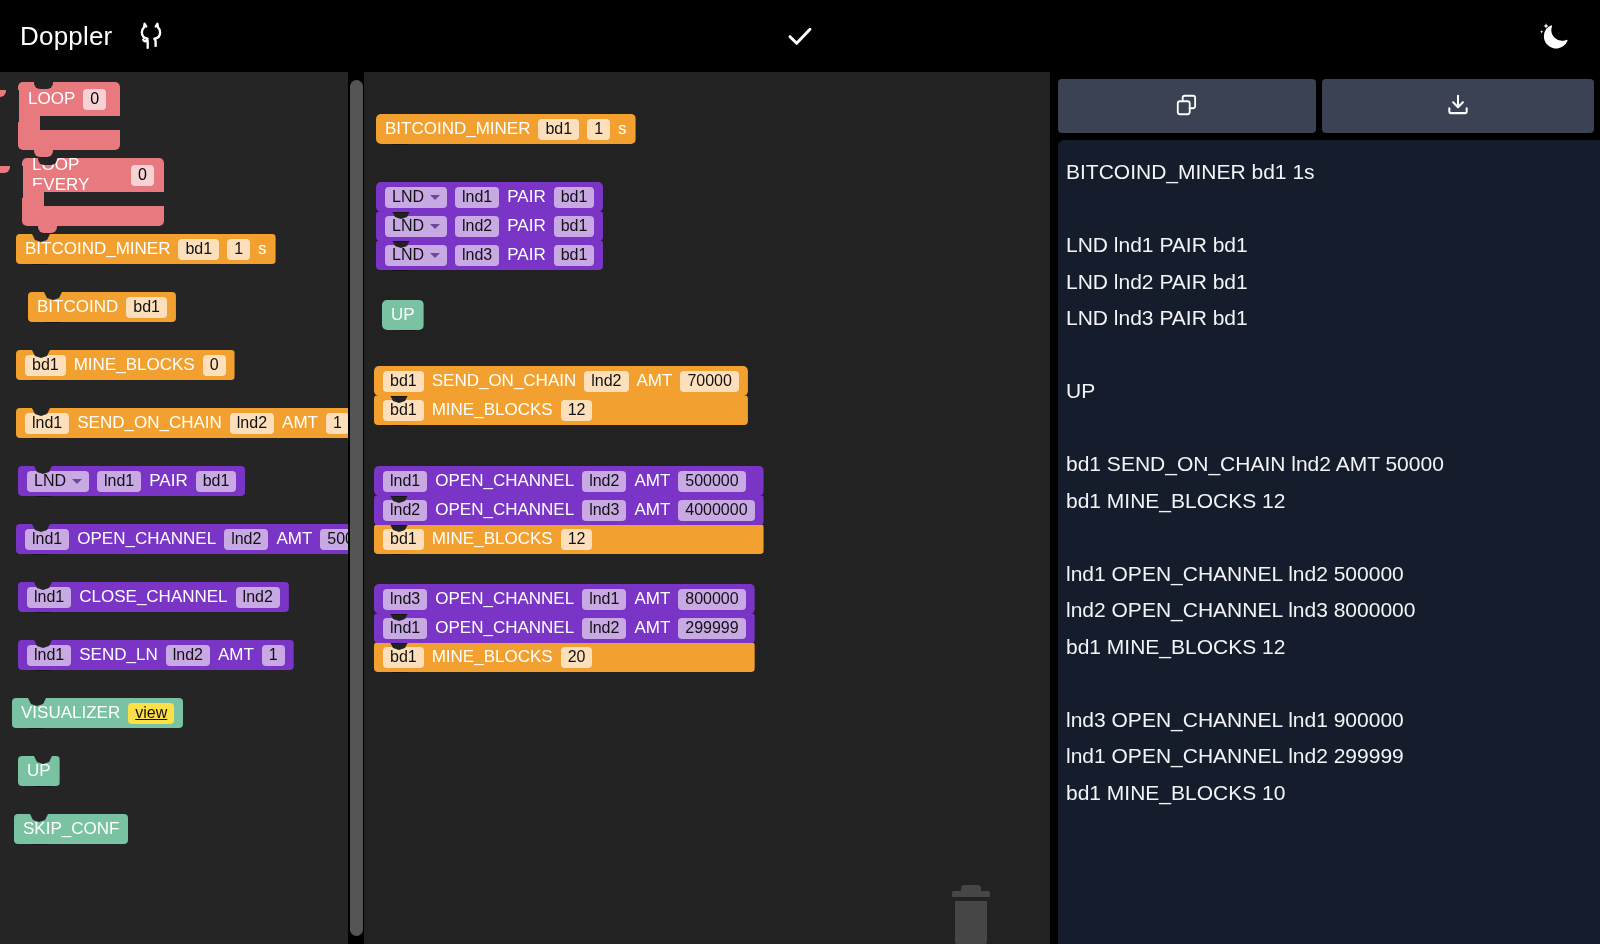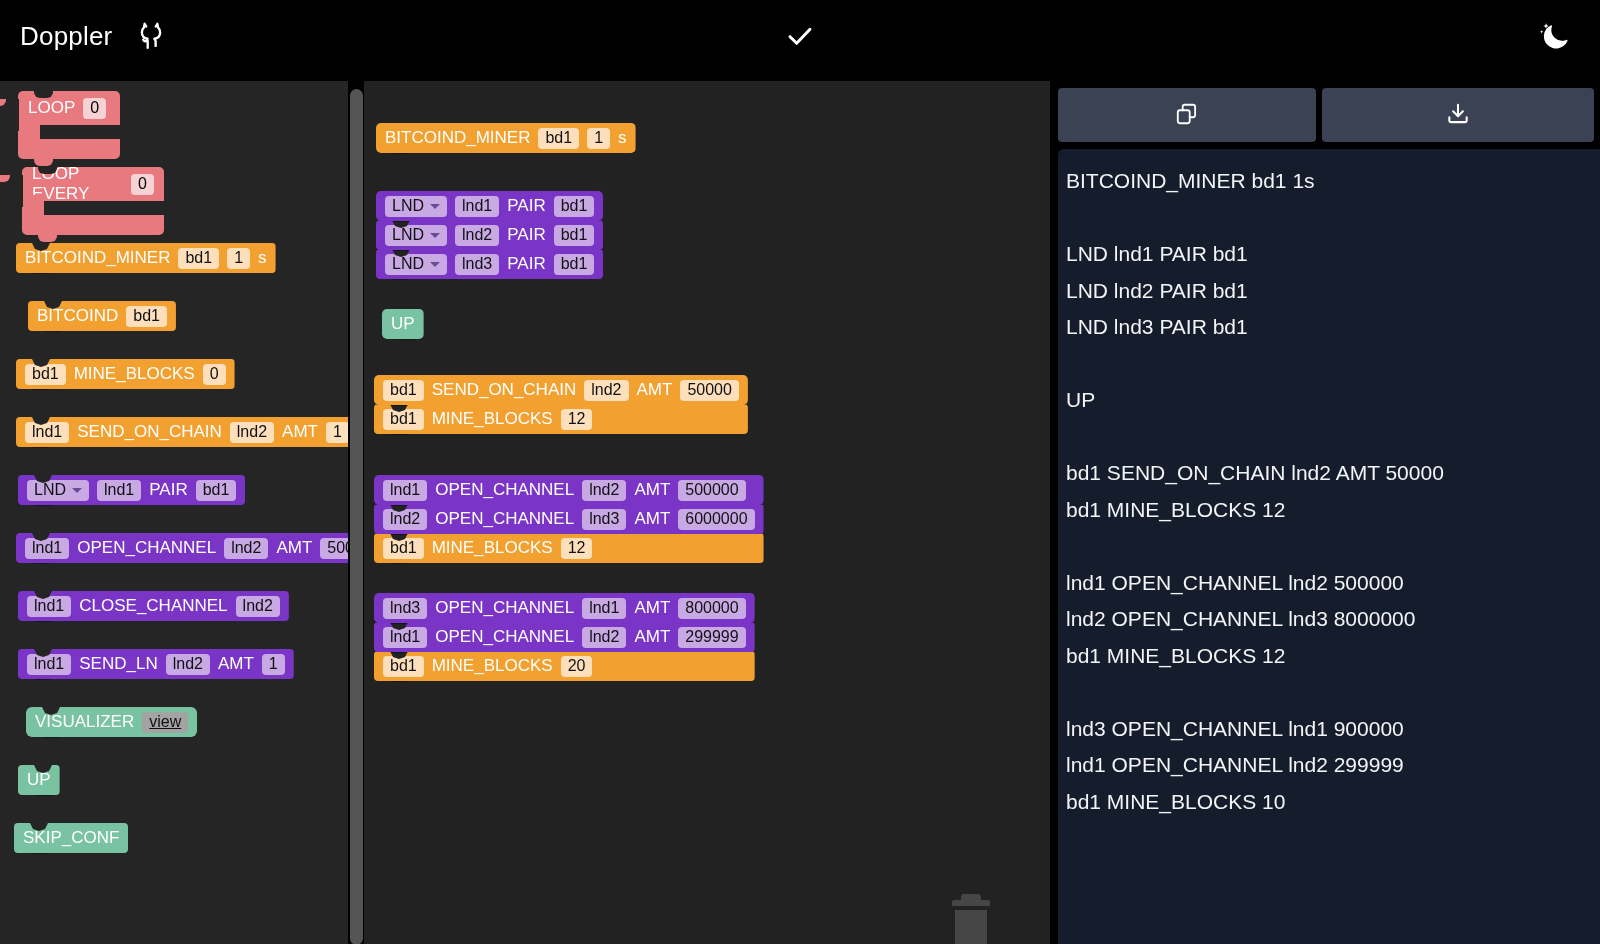--- a/index.html
+++ b/index.html
@@ -32,21 +32,21 @@
     display: flex; align-items: center; justify-content: center;
     width: 60px;
   }
   #theme-toggle {
     position: absolute; right: 18px; top: 0; height: 72px;
     display: flex; align-items: center; justify-content: center;
     width: 56px; cursor: pointer;
   }
 
   
-  #main { position: absolute; left: 0; top: 72px; width: 1600px; height: 628px; margin-top: 9px; }
+  #main { position: absolute; left: 0; top: 72px; width: 1600px; height: 628px; }
 
   #palette {
     position: absolute; left: 0; top: 0;
     width: 348px; height: 872px;
     background: #252525;
     overflow: hidden;
   }
   #palette-scrollbar {
     position: absolute; left: 350px; top: 8px;
     width: 13px; height: 856px;
@@ -134,21 +134,21 @@
     font-size: 16px; color: #000;
     background: #fff;
     cursor: pointer;
   }
   .lbl { color: #fff; }
   .c-orange { background: #f2a130; }
   .c-orange .fld { background: #fde0bb; color: #111; }
   .c-purple { background: #7b35c6; }
   .c-purple .fld { background: #c8a9e4; color: #111; }
   .c-green  { background: #79c2a2; }
-  .c-green .fld  { background: #a3a3a3; color: #111; text-decoration: underline; }
+  .c-green .fld  { background: #fde047; color: #111; text-decoration: underline; }
 
   
   .cblk { position: absolute; cursor: grab; }
   .cblk .cbody {
     position: absolute; left: 0; top: 0;
     background: #e8797f;
     border-radius: 5px;
   }
   .cblk .crow {
     position: absolute; left: 0; top: 0; height: 34px;
@@ -295,21 +295,21 @@
         <span class="lbl">CLOSE_CHANNEL</span>
         <span class="fld">lnd2</span>
       </div>
       <div class="blk stmt c-purple" style="left: 18px; top: 568px;">
         <span class="fld">lnd1</span>
         <span class="lbl">SEND_LN</span>
         <span class="fld">lnd2</span>
         <span class="lbl">AMT</span>
         <span class="fld">1</span>
       </div>
-      <div class="blk stmt c-green" style="left: 26px; top: 626px; border-radius: 6px;">
+      <div class="blk stmt c-green" style="left: 12px; top: 626px;">
         <span class="lbl">VISUALIZER</span>
         <span class="fld">view</span>
       </div>
       <div class="blk stmt c-green" style="left: 18px; top: 684px;">
         <span class="lbl">UP</span>
       </div>
       <div class="blk stmt c-green" style="left: 14px; top: 742px;">
         <span class="lbl">SKIP_CONF</span>
       </div>
     </div>
@@ -355,42 +355,42 @@
         <div class="blk hat c-green" style="margin-top: 0px; z-index: 20;">
           <span class="lbl">UP</span>
         </div>
       </div>
       <div class="stack" style="left: 10px; top: 294px;">
         <div class="blk hat c-orange" style="margin-top: 0px; z-index: 20;">
           <span class="fld">bd1</span>
           <span class="lbl">SEND_ON_CHAIN</span>
           <span class="fld">lnd2</span>
           <span class="lbl">AMT</span>
-          <span class="fld">50000</span>
+          <span class="fld">70000</span>
         </div>
         <div class="blk stmt c-orange" style="margin-top: -1px; z-index: 19;">
           <span class="fld">bd1</span>
           <span class="lbl">MINE_BLOCKS</span>
           <span class="fld">12</span>
         </div>
       </div>
       <div class="stack" style="left: 10px; top: 394px;">
         <div class="blk hat c-purple" style="margin-top: 0px; z-index: 20;">
           <span class="fld">lnd1</span>
           <span class="lbl">OPEN_CHANNEL</span>
           <span class="fld">lnd2</span>
           <span class="lbl">AMT</span>
           <span class="fld">500000</span>
         </div>
         <div class="blk stmt c-purple" style="margin-top: -1px; z-index: 19;">
           <span class="fld">lnd2</span>
           <span class="lbl">OPEN_CHANNEL</span>
           <span class="fld">lnd3</span>
           <span class="lbl">AMT</span>
-          <span class="fld">6000000</span>
+          <span class="fld">4000000</span>
         </div>
         <div class="blk stmt c-orange" style="margin-top: -1px; z-index: 18;">
           <span class="fld">bd1</span>
           <span class="lbl">MINE_BLOCKS</span>
           <span class="fld">12</span>
         </div>
       </div>
       <div class="stack" style="left: 10px; top: 512px;">
         <div class="blk hat c-purple" style="margin-top: 0px; z-index: 20;">
           <span class="fld">lnd3</span>

